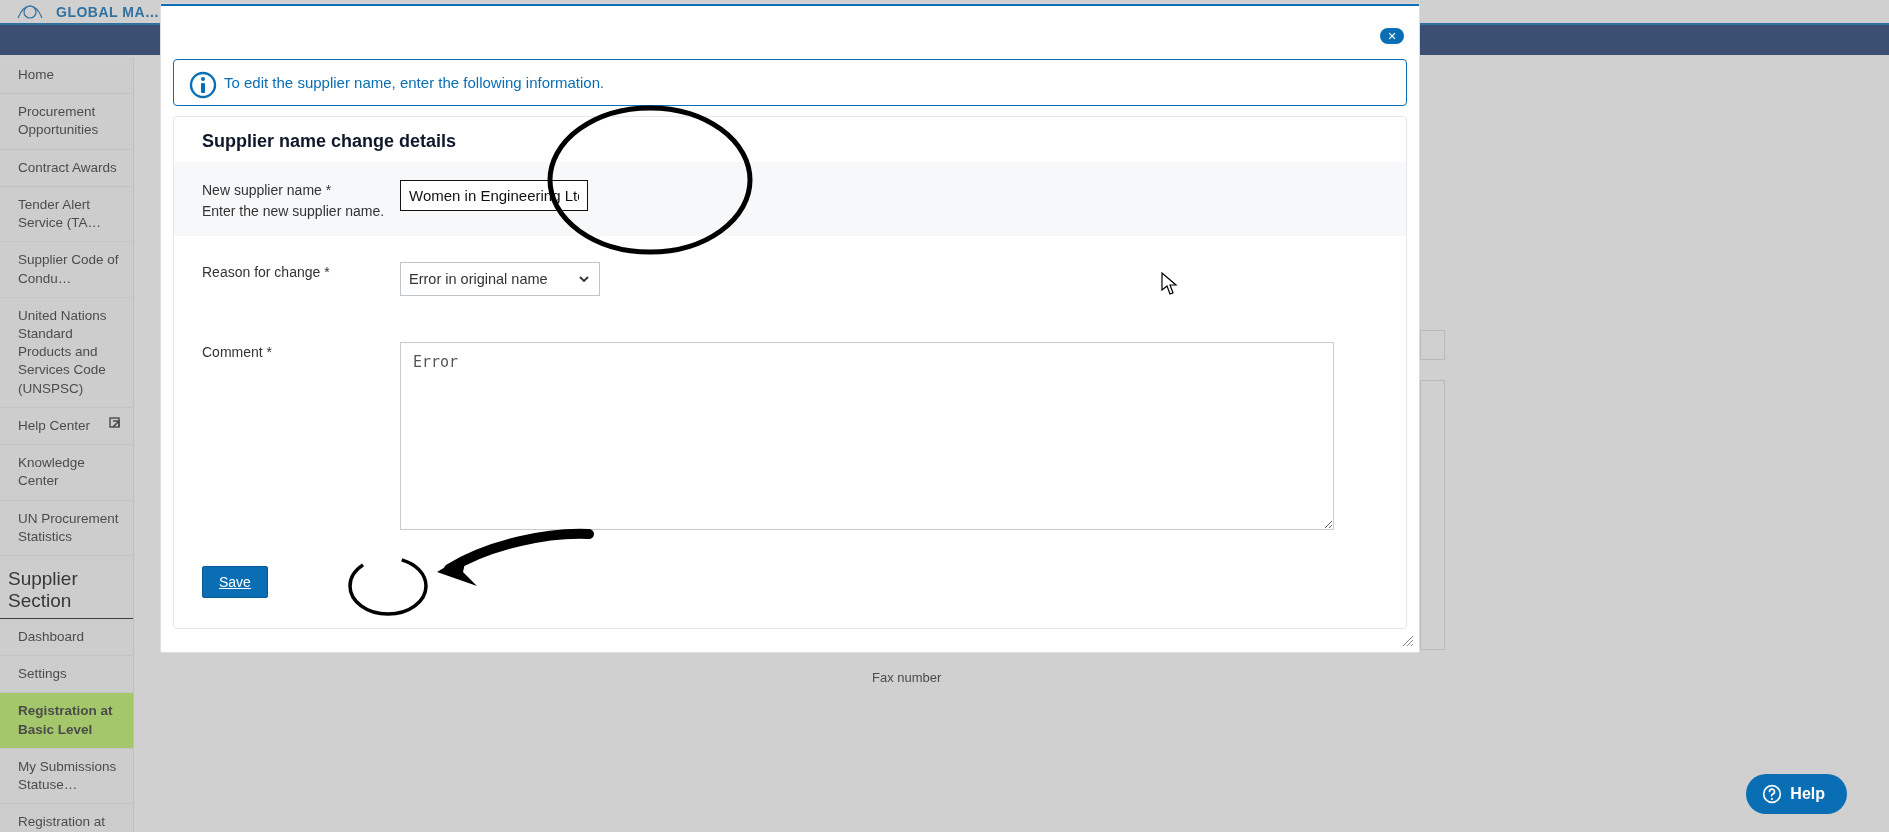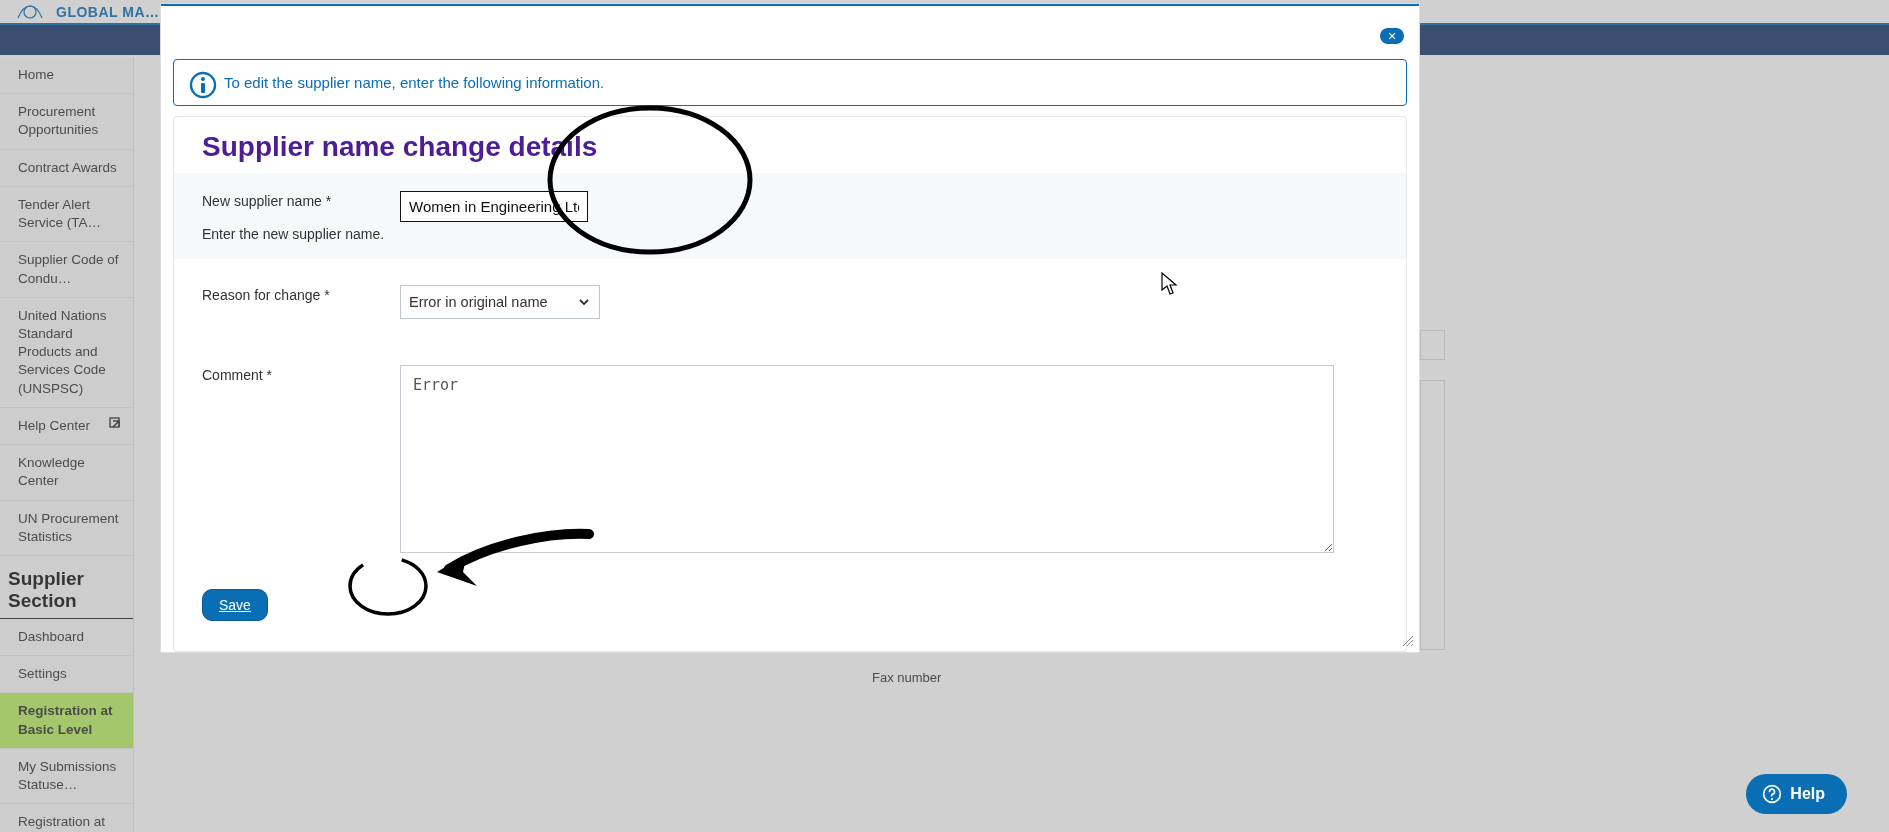--- a/index.html
+++ b/index.html
@@ -13,49 +13,49 @@
 
   
   .bluebar { height: 30px; background: #1a3a6e; }
 
   
   .sidebar { position: absolute; top: 57px; left: 0; width: 134px; height: 775px; background: #fafbfc; border-right: 1px solid #e2e5e9; }
   .sidebar-list { list-style: none; }
   .sidebar-item { border-bottom: 1px solid #e9ecef; padding: 9px 10px 9px 18px; font-size: 13.5px; color: #333; cursor: pointer; line-height: 1.35; }
   .sidebar-item.has-icon { position: relative; }
   .ext-icon { position: absolute; right: 10px; top: 9px; }
-  .section-title { font-size: 19px; font-weight: 700; color: #111; padding: 12px 8px 6px 8px; border-bottom: 1px solid #222; }
+  .section-title { font-size: 19px; font-weight: 400; color: #111; padding: 12px 8px 6px 8px; border-bottom: 1px solid #222; }
   .sidebar-item.active { background: #bef264; font-weight: 700; }
 
   
   .backdrop { position: absolute; top: 0; left: 0; width: 1889px; height: 832px; background: rgba(120,120,120,0.35); pointer-events: none; }
 
   
   .modal { position: absolute; top: 3px; left: 160px; width: 1260px; height: 650px; background: #fff; border: 1px solid #ddd; border-radius: 2px; z-index: 5; }
   .modal-header { height: 55px; border-top: 2px solid #0a6eb4; position: relative; }
   .close-btn { position: absolute; top: 22px; right: 15px; width: 24px; height: 16px; background: #0a6eb4; border-radius: 8px; display: flex; align-items: center; justify-content: center; color: #fff; font-size: 11px; cursor: pointer; }
   .modal-body { padding: 0 12px 12px 12px; }
 
   .info-bar { border: 1px solid #0a6eb4; border-radius: 4px; padding: 14px 16px 14px 50px; position: relative; color: #0a6eb4; font-size: 15px; }
   .info-bar svg { position: absolute; left: 14px; top: 10px; }
 
   .form-box { border: 1px solid #e3e6ea; border-radius: 4px; margin-top: 10px; padding: 0 0 30px 0; }
-  .form-title { font-size: 28px; font-weight: 600; color: #4c1d95; padding: 14px 28px 0 28px; }
+  .form-title { font-size: 18px; font-weight: 600; color: #0f172a; padding: 14px 28px 0 28px; }
   .form-row { display: flex; align-items: flex-start; padding: 8px 28px; }
   .form-row.shade { background: #f7f8fa; padding-top: 18px; padding-bottom: 14px; margin-top: 10px; }
   .form-label-col { width: 198px; flex: 0 0 198px; font-size: 14px; color: #333; line-height: 1.5; }
-  .form-label-col .hint { font-size: 14px; color: #333; margin-top: 12px; }
+  .form-label-col .hint { font-size: 14px; color: #333; margin-top: 0; }
   .form-field-col { flex: 1; }
 
   .text-input { width: 188px; border: 1px solid #111; padding: 6px 8px; font-size: 15px; color: #111; outline: none; }
   .select-wrap { display: inline-flex; align-items: center; border: 1px solid #bfc5cc; width: 200px; height: 34px; padding: 0 8px; font-size: 14.5px; color: #333; background: #fff; justify-content: space-between; }
   .select-wrap svg { flex: 0 0 auto; }
   .textarea { width: 934px; height: 188px; border: 1px solid #c7ccd2; resize: both; padding: 10px 12px; font-size: 15px; color: #555; }
 
-  .save-btn { margin: 24px 0 0 28px; background: #0a6eb4; color: #fff; border: 1px solid #085a94; border-radius: 10px; padding: 7px 16px; font-size: 14px; cursor: pointer; text-decoration: underline; }
+  .save-btn { margin: 24px 0 0 28px; background: #0a6eb4; color: #fff; border: 1px solid #085a94; border-radius: 2px; padding: 7px 16px; font-size: 14px; cursor: pointer; text-decoration: underline; }
   .resize-grip { position: absolute; right: 6px; bottom: 6px; width: 12px; height: 12px; }
 
   
   .anno-circle-input { position: absolute; top: 95px; left: 380px; width: 218px; height: 162px; z-index: 6; pointer-events: none; }
   .anno-arrow { position: absolute; top: 520px; left: 268px; width: 170px; height: 70px; z-index: 6; pointer-events: none; }
   .anno-circle-save { position: absolute; top: 550px; left: 183px; width: 88px; height: 64px; z-index: 6; pointer-events: none; }
 
   
   .cursor { position: absolute; top: 268px; left: 1000px; z-index: 7; pointer-events: none; }
 

